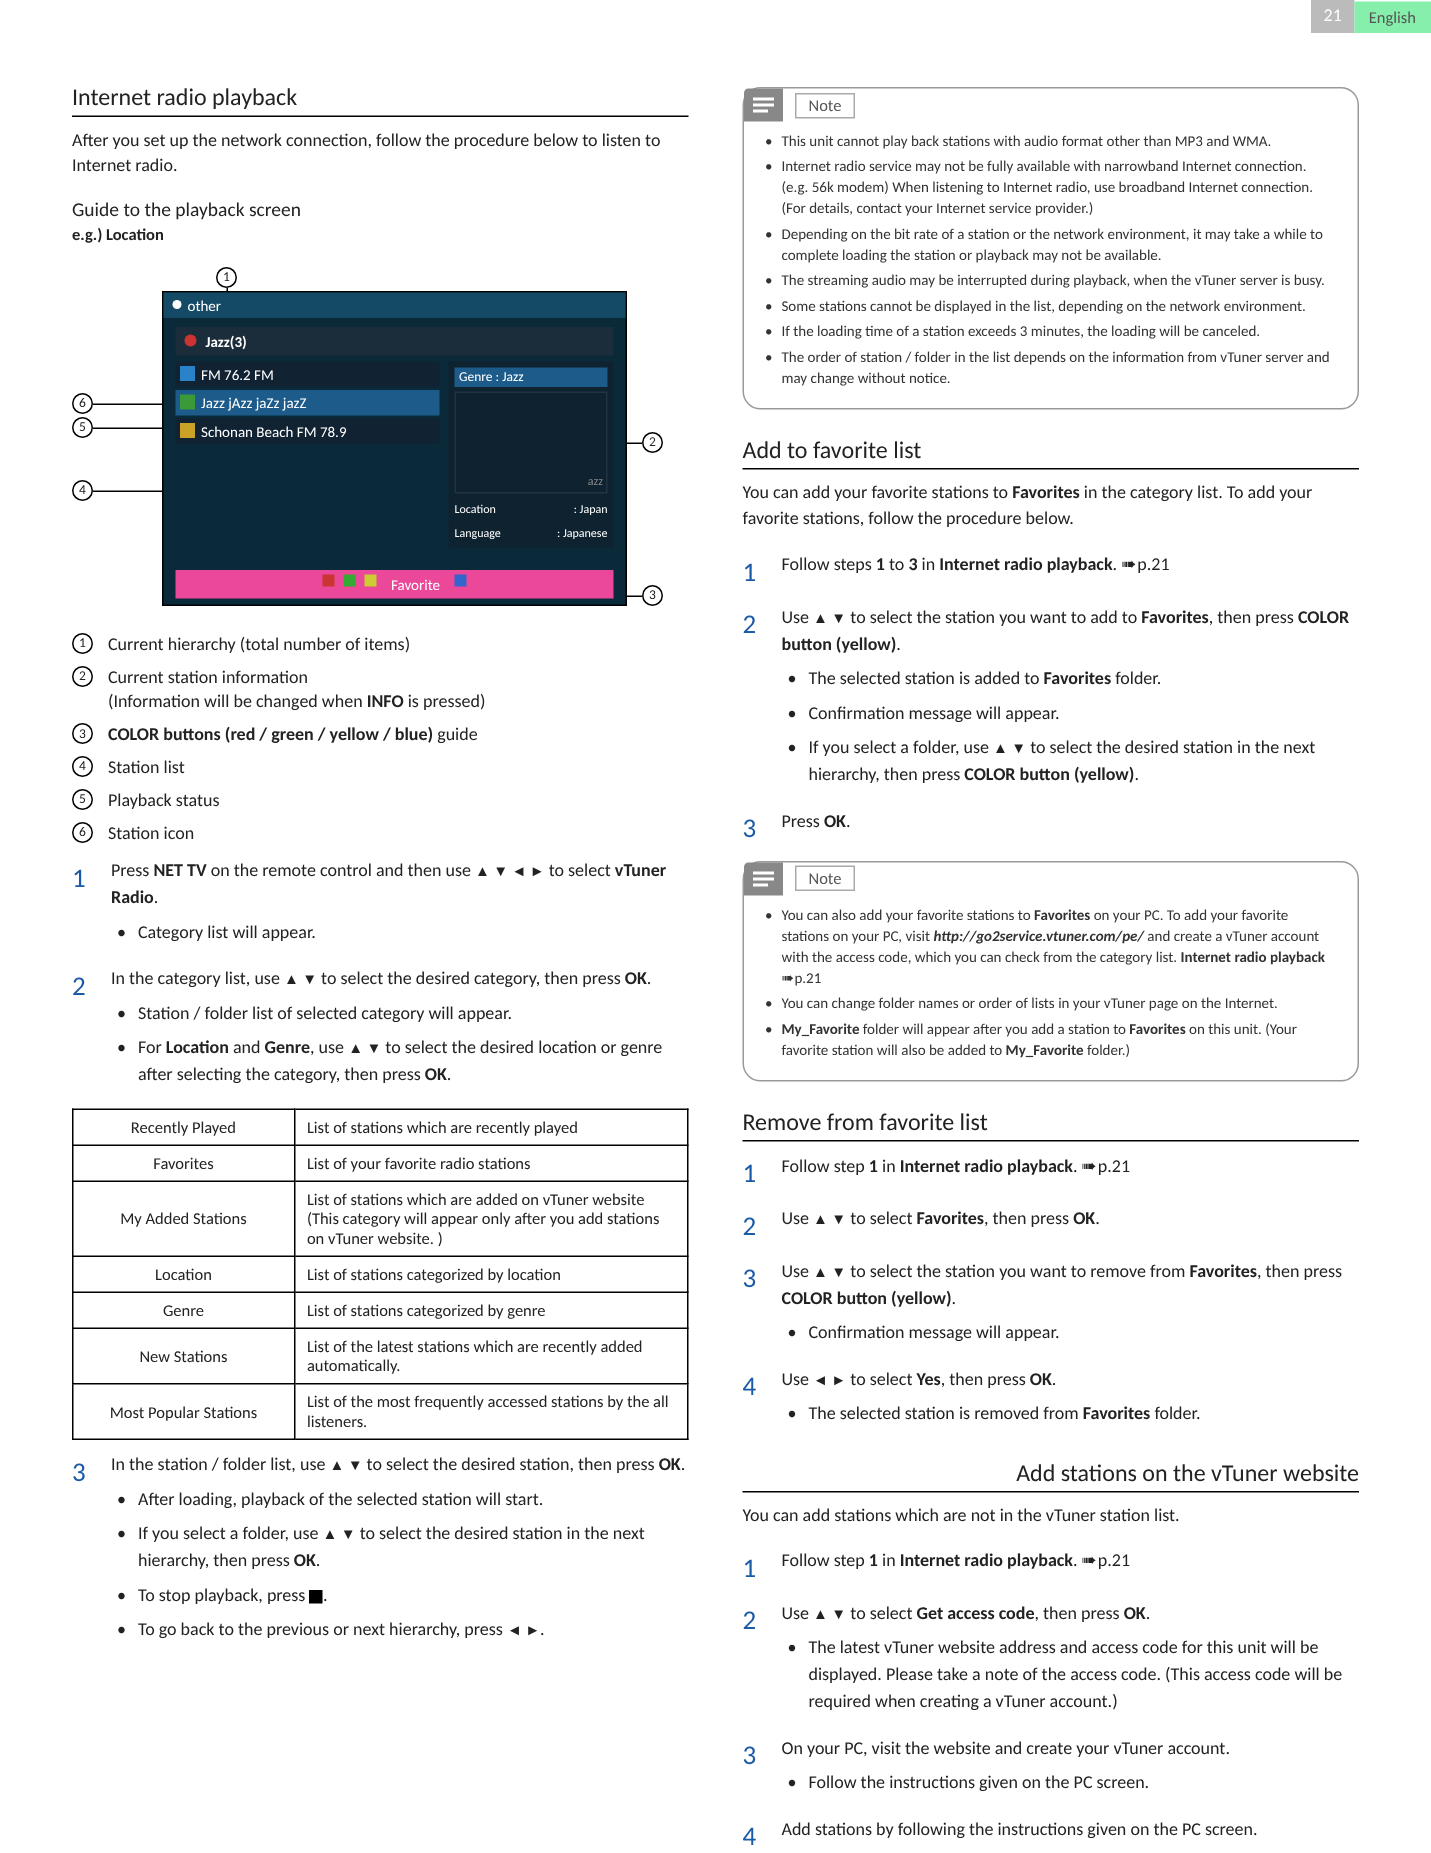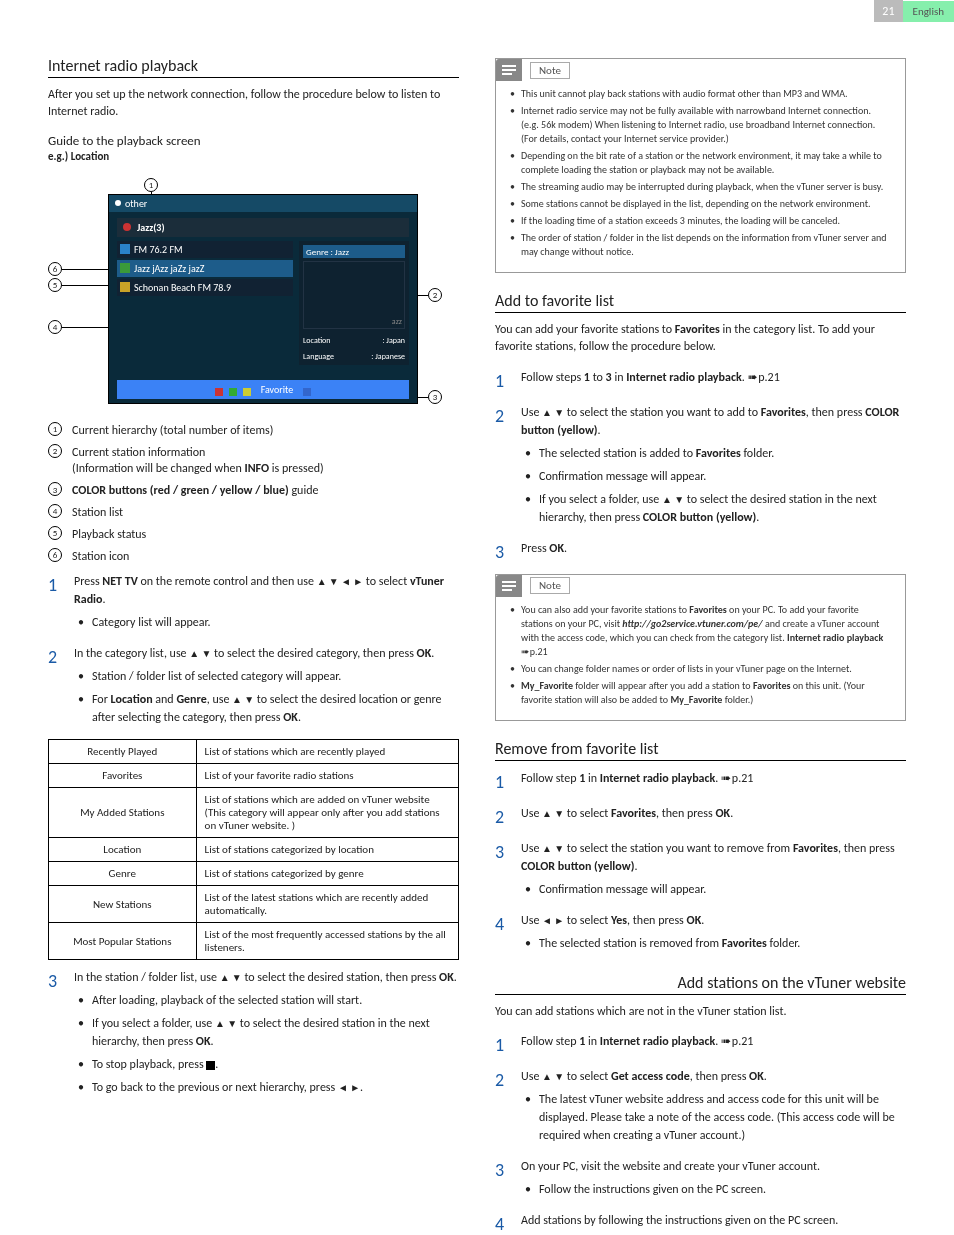--- a/index.html
+++ b/index.html
@@ -25,36 +25,36 @@
   .sc-body { display:flex; margin:0 8px; gap:6px; }
   .sc-list { flex:1; }
   .sc-row { display:flex; align-items:center; gap:4px; padding:2px 3px; background:#123; margin-bottom:2px; }
   .sc-row.sel { background:#1d5c8a; }
   .sc-ico { width:10px; height:10px; background:#2a82c9; display:inline-block; }
   .sc-ico.g { background:#3a9a3a; }
   .sc-ico.y { background:#c9a227; }
   .sc-info { width:110px; background:#0e2230; padding:4px; font-size:9px; }
   .sc-info-head { background:#1d5c8a; padding:1px 3px; margin-bottom:3px; display:flex; gap:2px;}
   .sc-kv { display:flex; justify-content:space-between; margin-top:6px; font-size:8px; }
-  .sc-bottom { position:absolute; bottom:4px; left:8px; right:8px; background:#3b82f6; padding:3px 6px; display:flex; align-items:flex-end; justify-content:center; gap:6px; font-size:10px;}
+  .sc-bottom { position:absolute; bottom:4px; left:8px; right:8px; background:#ec4899; padding:3px 6px; display:flex; align-items:flex-start; justify-content:center; gap:6px; font-size:10px;}
   .sq { width:8px; height:8px; display:inline-block; }
   .legend { margin: 8px 0 8px 0; }
   .legend-item { display:flex; gap:10px; margin-bottom:5px; line-height:1.4; }
   .legend-item .num { flex-shrink:0; }
   .steps { margin-top: 4px; }
   .step { display:flex; gap:12px; margin-bottom:8px; line-height:1.5; }
   .step-num { color:#1a5aa6; font-size:18px; font-weight:300; flex-shrink:0; width:14px; }
   .step-body { flex:1; }
   .sub-bullet { display:flex; gap:8px; margin:5px 0 5px 4px; line-height:1.5; }
   .sub-bullet .dot { flex-shrink:0; }
   b { font-weight:bold; }
   table.cat { width:100%; border-collapse:collapse; margin:8px 0; font-size:11px; }
   table.cat td { border:1px solid #000; padding:5px 8px; vertical-align:middle; }
   table.cat td:first-child { width:36%; text-align:center; font-weight:500; }
-  .note-box { border:1px solid #999; border-radius:0; margin:8px 0 18px 0; padding:0; font-size:10px; }
+  .note-box { border:1px solid #999; border-radius:12px; margin:8px 0 18px 0; padding:0; font-size:10px; }
   .note-head { display:flex; align-items:center; gap:8px; padding:0; }
   .note-icon { background:#888; color:#fff; width:26px; height:22px; display:flex; align-items:center; justify-content:center; border-top-left-radius:3px; }
   .note-label-box { border:1px solid #aaa; padding:1px 8px; font-size:11px; color:#555; }
   .note-body { padding:6px 14px 10px 14px; line-height:1.4; color:#333; }
   .note-body .nb { display:flex; gap:6px; margin-bottom:3px; }
   .tri { font-size:10px; }
   .pglink::before { content:"➠ "; letter-spacing:-1px; }
   .stop-sq { display:inline-block; width:9px; height:9px; background:#000; vertical-align:middle; }
 </style>
 </head>

